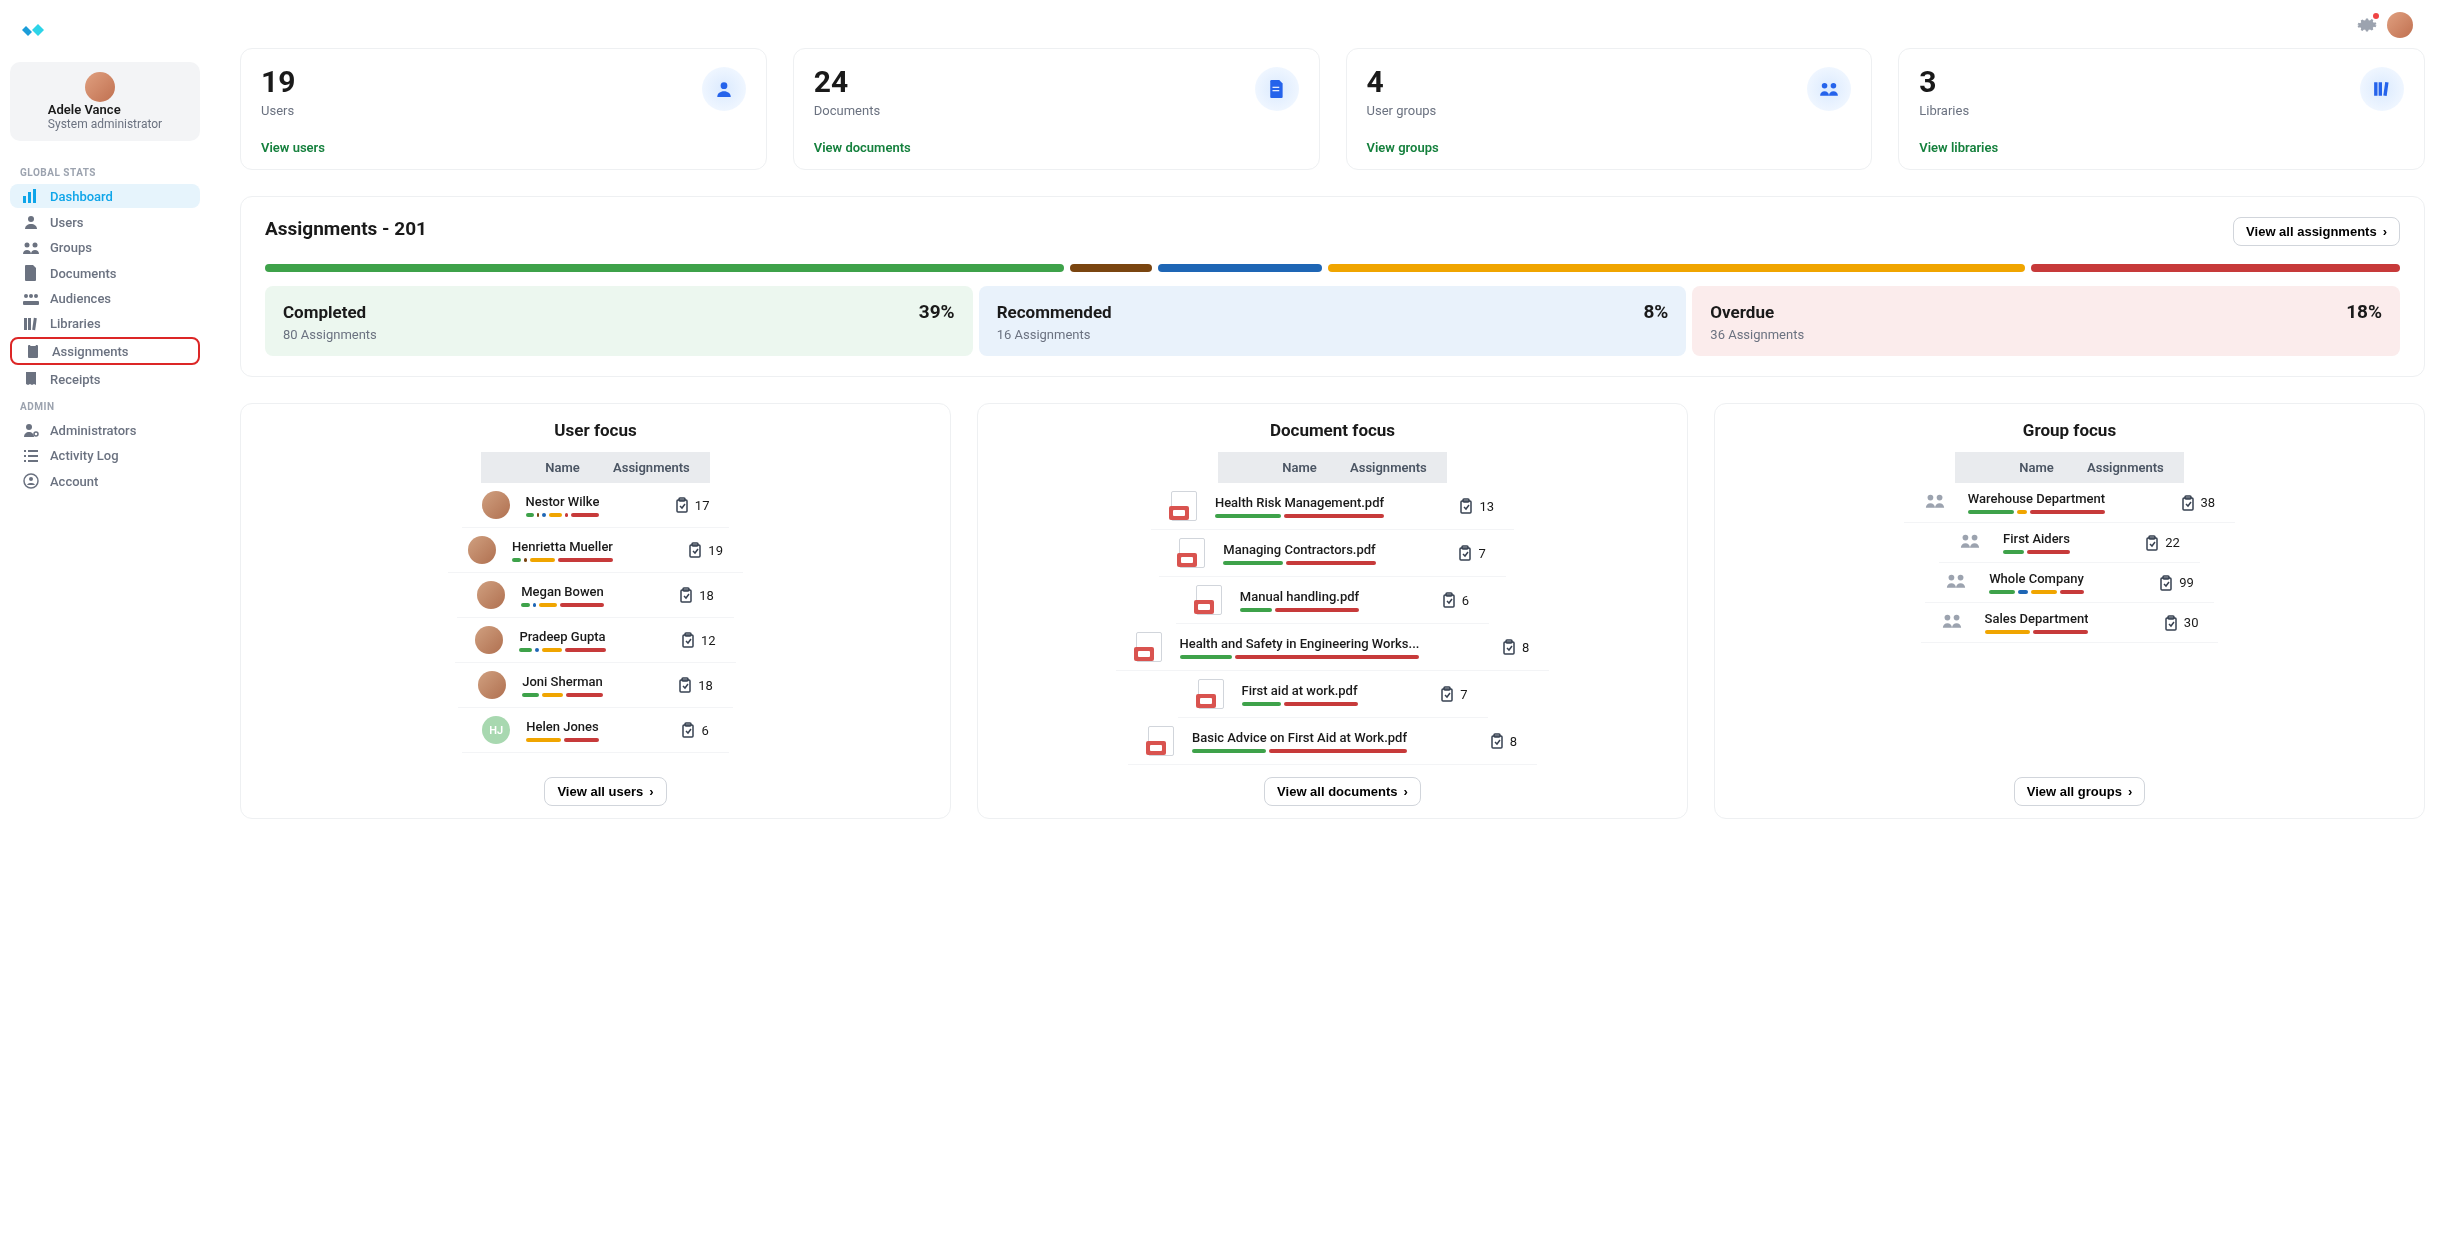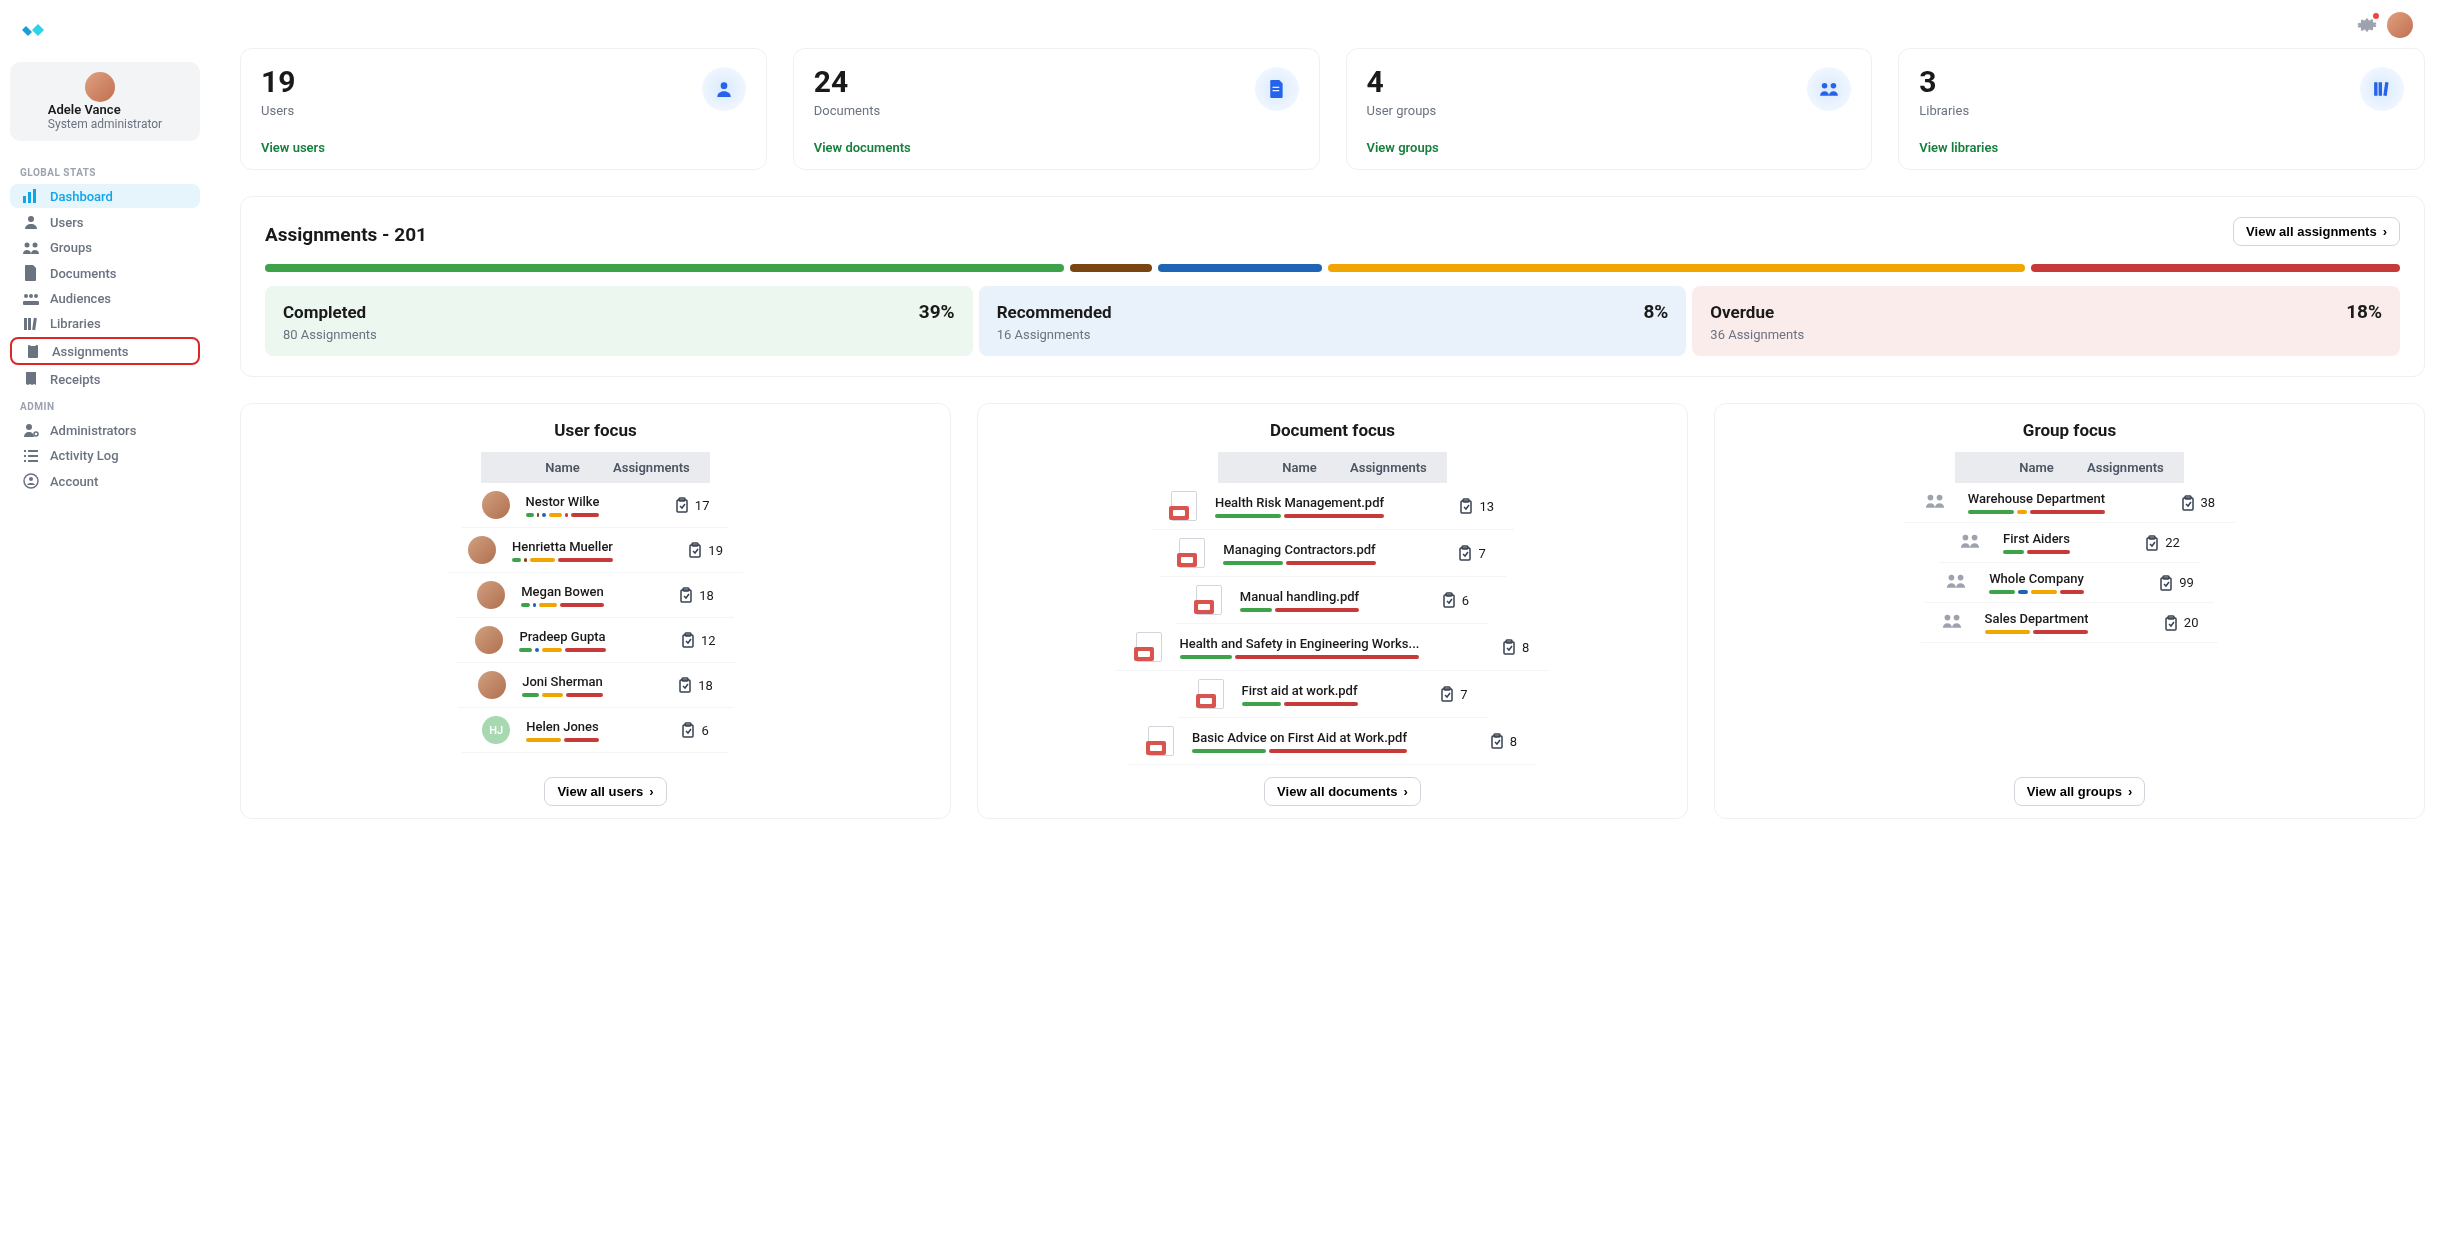--- a/index.html
+++ b/index.html
@@ -25,21 +25,21 @@
 .gear .dot { position: absolute; top: -2px; right: -2px; width: 6px; height: 6px; background: #ef4444; border-radius: 50%; }
 .topbar .avatar { width: 26px; height: 26px; }
 .stats-row { display: flex; gap: 26px; margin-top: 30px; }
 .stat-card { flex: 1; border: 1px solid #eef0f2; border-radius: 12px; padding: 18px 20px 14px; background: #fff; }
 .stat-card .top { display: flex; justify-content: space-between; align-items: flex-start; }
 .stat-card .num { font-size: 30px; font-weight: 700; line-height: 1; }
 .stat-card .label { color: #6b7280; font-size: 13px; margin-top: 6px; }
 .stat-card .icon-circle { width: 44px; height: 44px; border-radius: 50%; background: radial-gradient(circle,#dbeafe 0%,#eff6ff 70%); display: flex; align-items: center; justify-content: center; color: #2563eb; }
 .stat-card .link { color: #15803d; font-size: 13px; font-weight: 600; margin-top: 22px; cursor: pointer; display: inline-block; }
 .assignments-card { border: 1px solid #eef0f2; border-radius: 12px; padding: 20px 24px; margin-top: 26px; background: #fff; }
-.assignments-header { display: flex; justify-content: space-between; align-items: flex-end; margin-bottom: 18px; }
+.assignments-header { display: flex; justify-content: space-between; align-items: flex-start; margin-bottom: 18px; }
 .assignments-header h2 { font-size: 19px; font-weight: 700; }
 .btn-outline { border: 1px solid #d1d5db; background: #fff; border-radius: 8px; padding: 6px 12px; font-size: 13px; font-weight: 600; cursor: pointer; display: flex; align-items: center; gap: 6px; margin-left: 20px; }
 .progress-strip { display: flex; gap: 6px; height: 8px; margin-bottom: 14px; }
 .progress-strip > div { border-radius: 4px; }
 .status-cards { display: flex; gap: 6px; }
 .status-card { flex: 1; border-radius: 8px; padding: 14px 18px; }
 .status-card.completed { background: #ecf7ef; }
 .status-card.recommended { background: #e9f2fb; }
 .status-card.assigned { background: #fdf6e3; }
 .status-card.overdue { background: #fbecec; }
@@ -706,21 +706,21 @@
                 <div class="seg-y" style="flex:45"></div>
                 <div class="seg-r" style="flex:55"></div>
               </div>
             </div>
       <div class="c3">
               <svg class="clip-icon" viewBox="0 0 14 16" fill="none" stroke="currentColor" stroke-width="1.5">
                 <rect x="2" y="3" width="10" height="12" rx="1"></rect>
                 <rect x="4" y="1" width="6" height="3" rx="1"></rect>
                 <path d="M5 9l2 2 3-4"></path>
               </svg>
-              <span>20</span>
+              <span>30</span>
             </div>
     </div>
     <div style="flex:1"></div>
     <div class="focus-footer">
             <button class="btn-outline">
               <span>View all groups</span>
               <span>›</span>
             </button>
           </div>
         </div>

